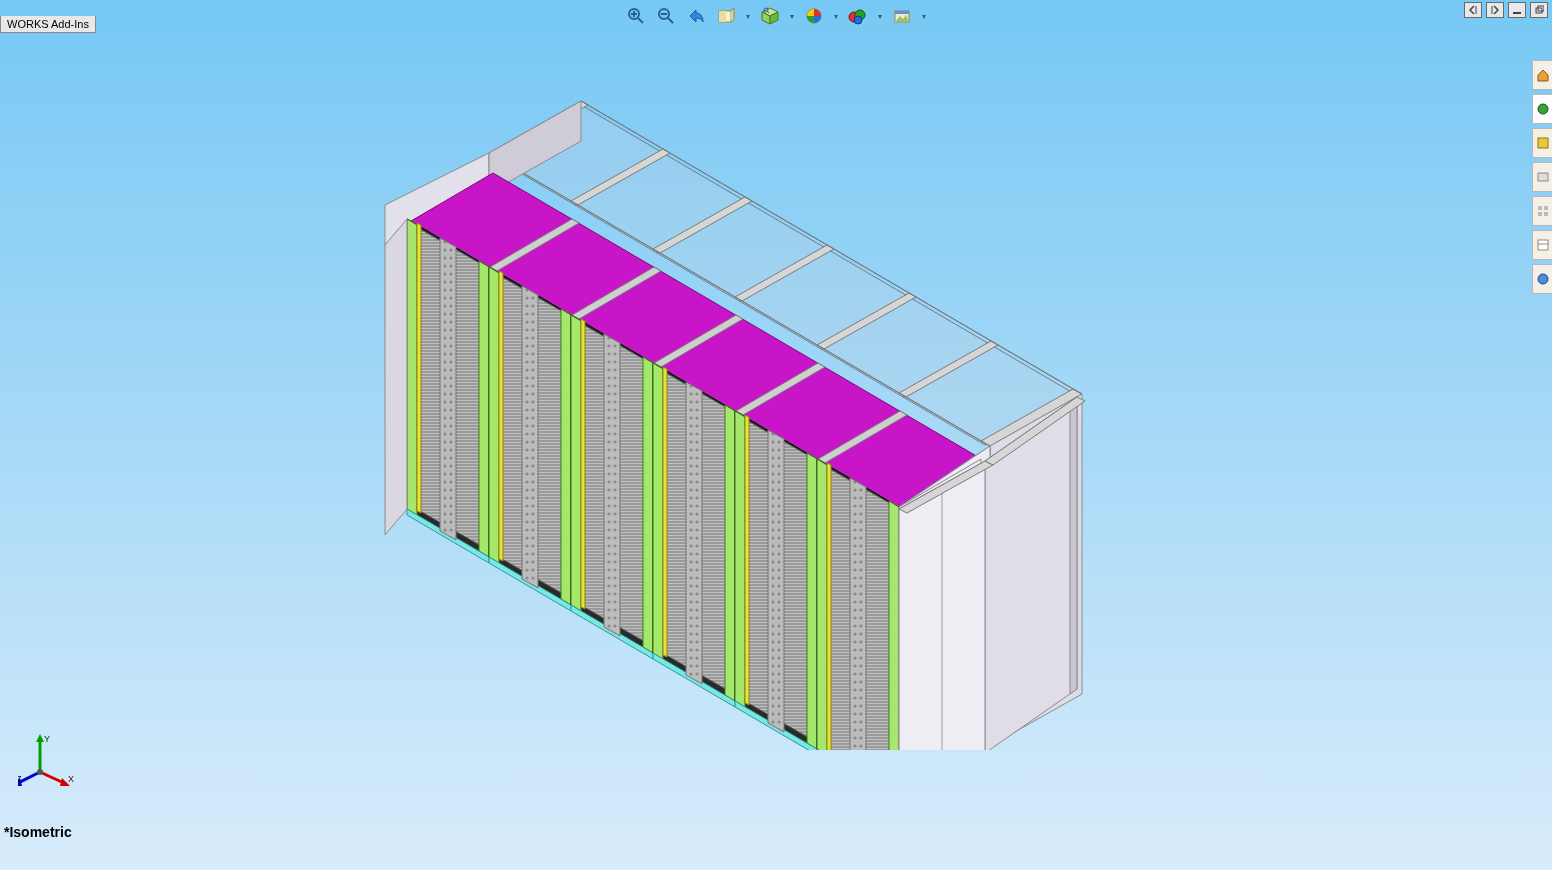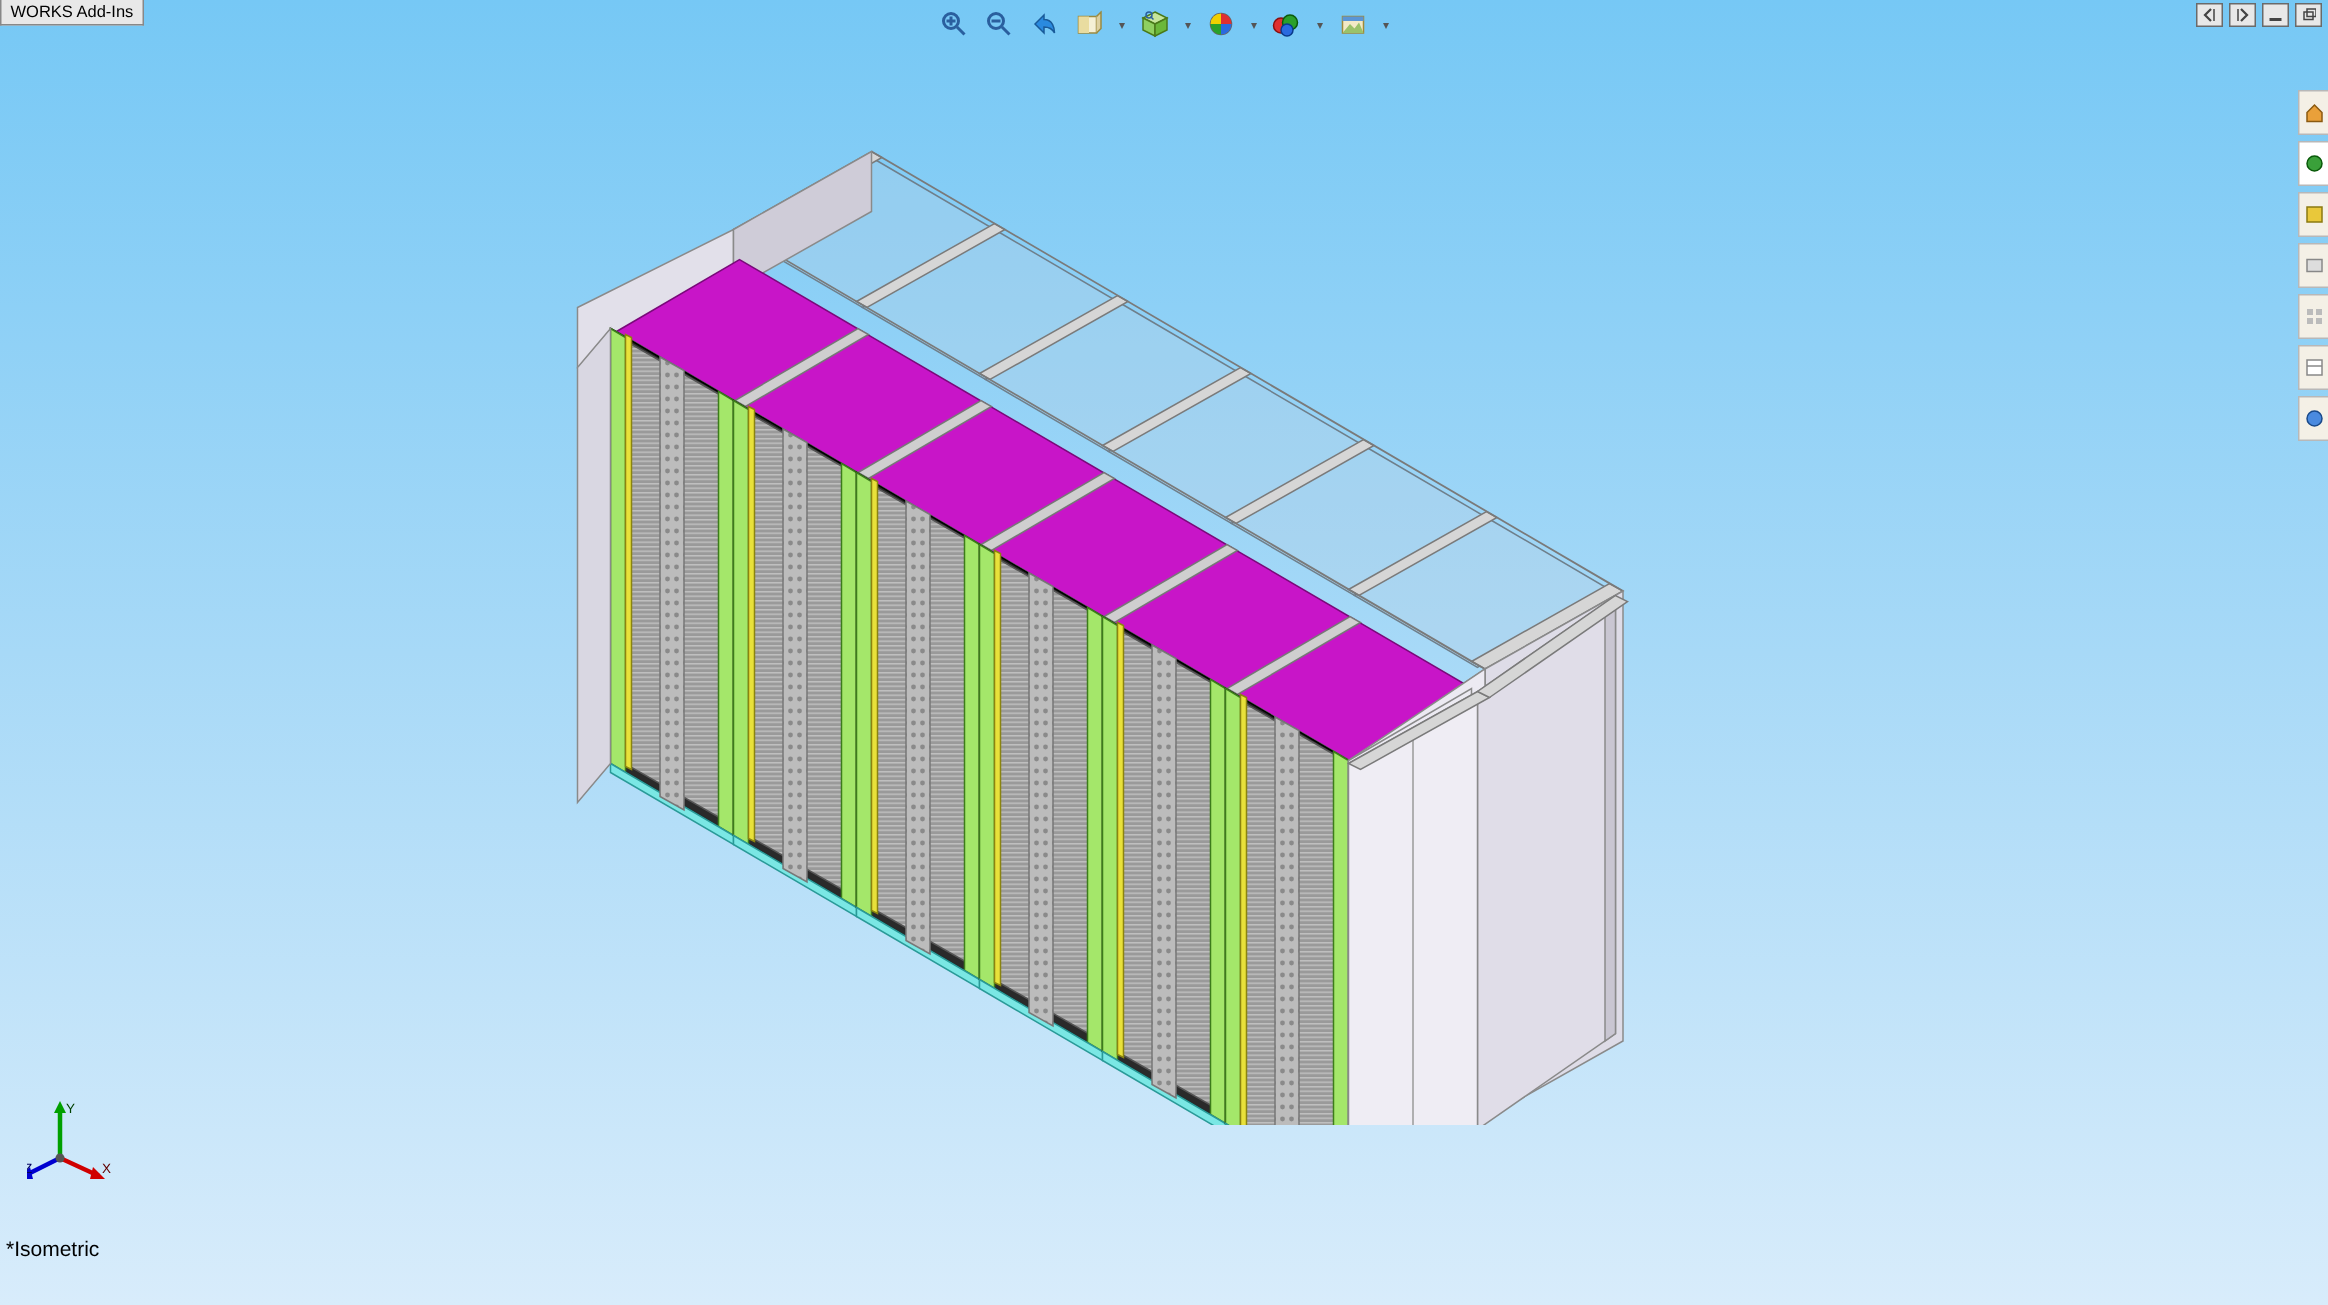--- a/index.html
+++ b/index.html
@@ -1,33 +1,33 @@
 <!DOCTYPE html>
 <html><head>
 <meta charset="utf-8">
 <style>
   html,body{margin:0;padding:0;width:1552px;height:870px;overflow:hidden;font-family:Arial,Helvetica,sans-serif;font-size:11px;}
   .viewport{position:absolute;inset:0;background:linear-gradient(to bottom,#76c8f5 0%,#a7d9f7 50%,#d8ecfb 100%);}
   
-  .addins-tab{position:absolute;top:0;left:0;padding:2px 6px;background:#e8e8e8;border:1px solid #888;border-top:none;font-size:11px;}
+  .addins-tab{position:absolute;top:16px;left:0;padding:2px 6px;background:#e8e8e8;border:1px solid #888;border-top:none;font-size:11px;}
   
   .hud{position:absolute;top:4px;left:50%;transform:translateX(-50%);display:flex;align-items:center;gap:6px;}
   .hud .btn{width:22px;height:22px;display:flex;align-items:center;justify-content:center;border:1px solid transparent;border-radius:2px;cursor:pointer;}
   .hud .drop{width:8px;display:flex;justify-content:center;align-items:center;color:#555;font-size:8px;cursor:pointer;}
   .hud svg{display:block;}
   
   .sidepane{position:absolute;right:0;top:60px;width:20px;display:flex;flex-direction:column;gap:4px;}
   .sidepane .tab{height:28px;background:#f4f0e6;border:1px solid #b8b8b8;border-right:none;display:flex;align-items:center;justify-content:center;}
   .sidepane .tab.sel{background:#fff;}
   
   .winicons{position:absolute;top:2px;right:4px;display:flex;gap:4px;}
   .winicons .w{width:16px;height:14px;border:1px solid #6a6a6a;background:#e8e8e8;display:flex;align-items:center;justify-content:center;font-size:10px;cursor:pointer;}
   
   .triad{position:absolute;left:18px;bottom:80px;width:60px;height:60px;}
-  .viewname{position:absolute;left:4px;bottom:30px;font-weight:normal;font-size:14px;color:#000;}
+  .viewname{position:absolute;left:4px;bottom:30px;font-weight:bold;font-size:14px;color:#000;}
   
   .scene{position:absolute;left:370px;top:70px;width:740px;height:680px;}
 </style>
 </head>
 <body>
 
 <div class="viewport">
 
   <div class="addins-tab">
     <span>WORKS Add-Ins</span>

